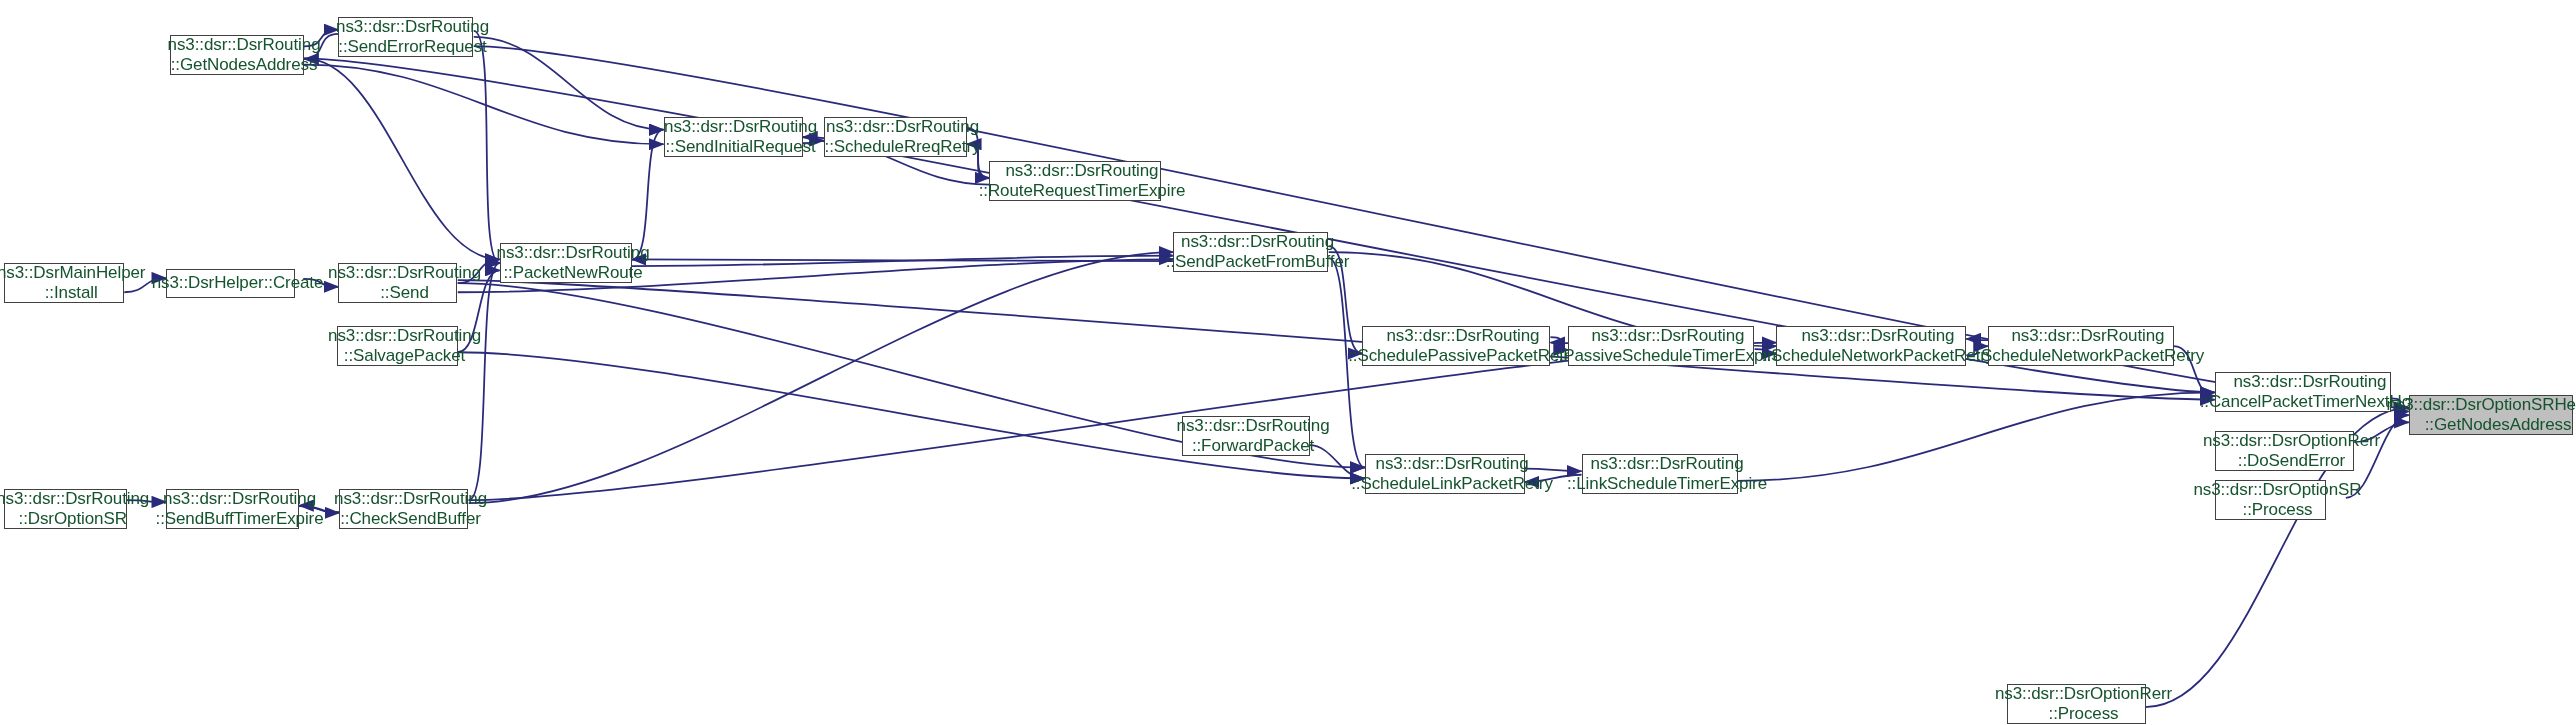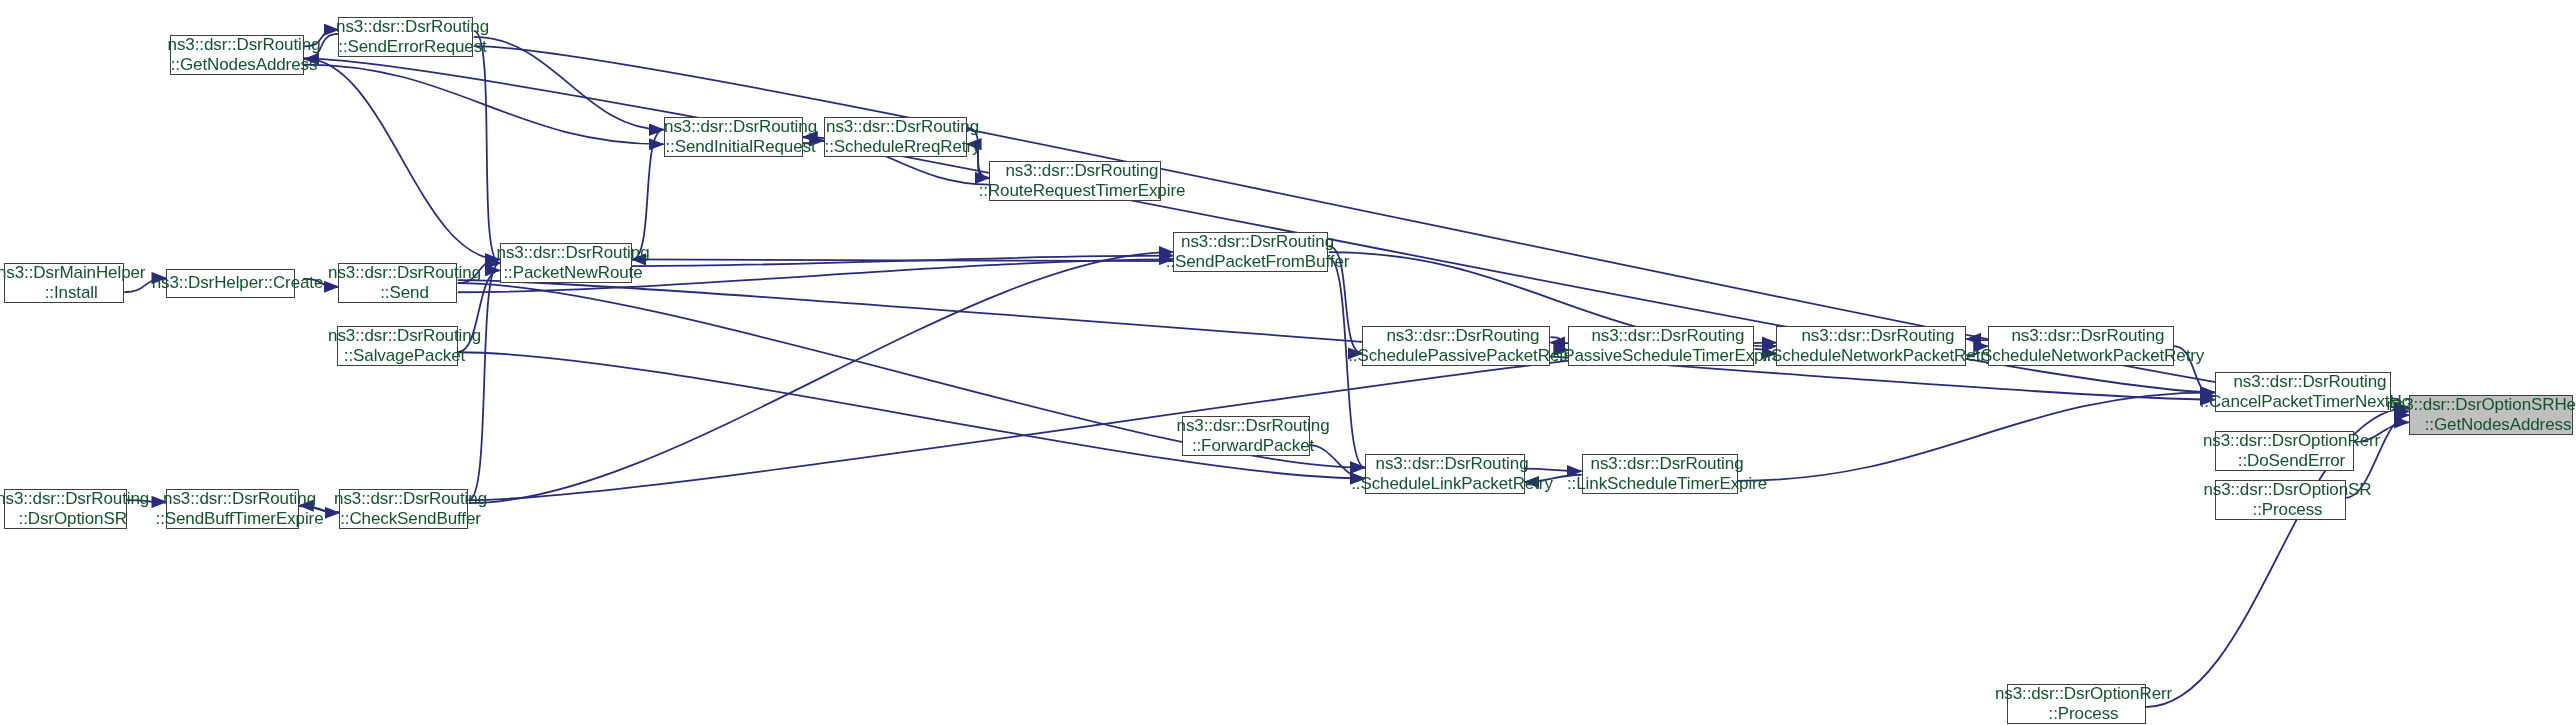--- a/index.html
+++ b/index.html
@@ -181,21 +181,21 @@
         <span class="ln">::ScheduleLinkPacketRetry</span>
       </div>
       <div class="node" style="left: 1582px; top: 454px; width: 156px; height: 40px;">
         <span class="ln">ns3::dsr::DsrRouting</span>
         <span class="ln">::LinkScheduleTimerExpire</span>
       </div>
       <div class="node" style="left: 2215px; top: 431px; width: 139px; height: 40px;">
         <span class="ln">ns3::dsr::DsrOptionRerr</span>
         <span class="ln">::DoSendError</span>
       </div>
-      <div class="node" style="left: 2215px; top: 480px; width: 131px; height: 40px;">
+      <div class="node" style="left: 2215px; top: 480px; width: 111px; height: 40px;">
         <span class="ln">ns3::dsr::DsrOptionSR</span>
         <span class="ln">::Process</span>
       </div>
       <div class="node highlight" style="left: 2409px; top: 395px; width: 164px; height: 40px;">
         <span class="ln">ns3::dsr::DsrOptionSRHeader</span>
         <span class="ln">::GetNodesAddress</span>
       </div>
       <div class="node" style="left: 2007px; top: 684px; width: 139px; height: 40px;">
         <span class="ln">ns3::dsr::DsrOptionRerr</span>
         <span class="ln">::Process</span>

